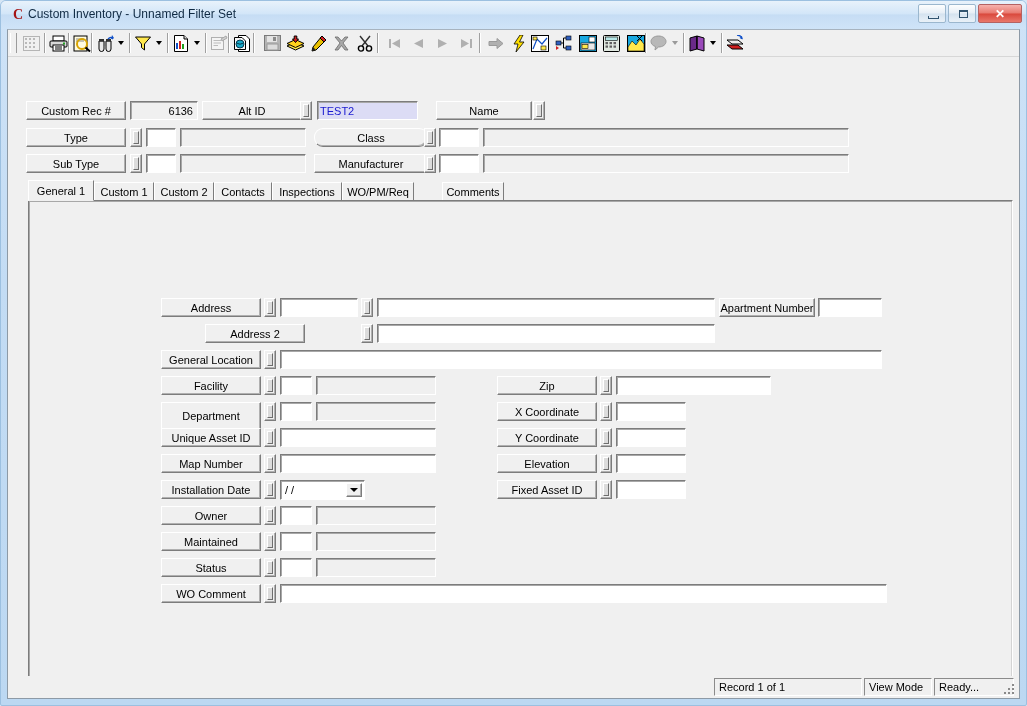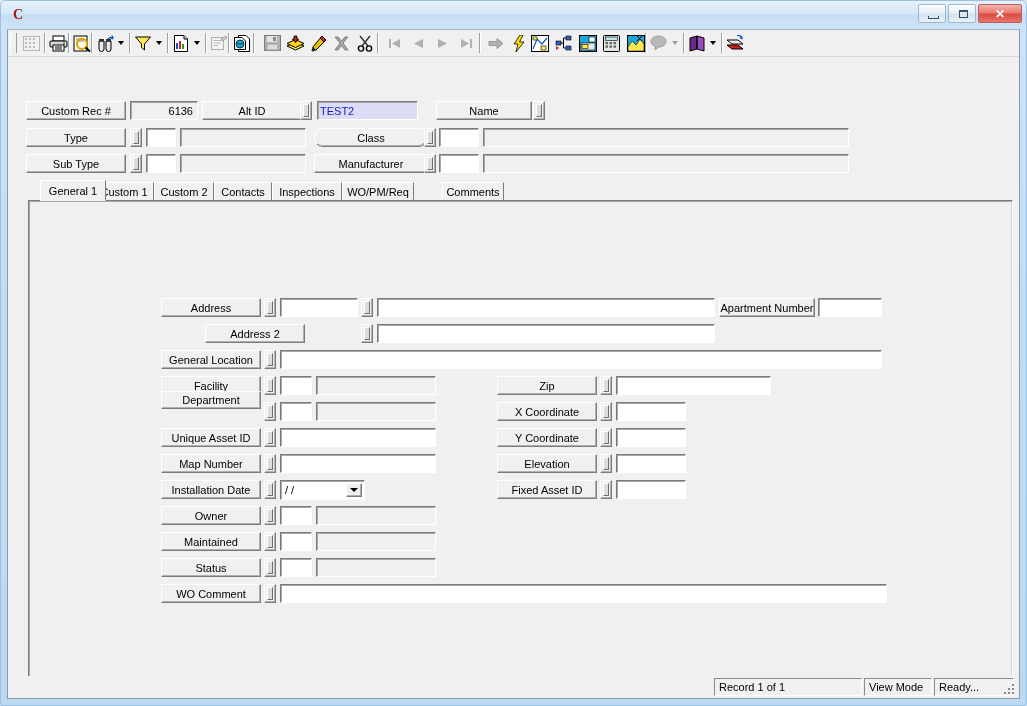--- a/index.html
+++ b/index.html
@@ -228,20 +228,21 @@
     position: absolute; width: 2px; height: 2px; background: #8a8a8a;
   }
 </style>
 </head>
 <body>
 
 <div class="window">
 
   <div class="titlebar">
     <div class="title-icon">C</div>
+    <div class="title-text">Custom Inventory - Unnamed Filter Set</div>
     <div class="winbtns">
       <div class="winbtn">
           <span class="min-mark"></span>
         </div>
       <div class="winbtn">
           <span class="res-mark"></span>
         </div>
       <div class="winbtn close">
           <span class="gl">✕</span>
         </div>
@@ -539,21 +540,21 @@
       <div class="lkp" style="left:122px; top:97px; width:12px;  height:19px;"></div>
       <div class="fld" style="left:138px; top:97px; width:30px;  height:19px;"></div>
       <div class="fld ro" style="left:172px; top:97px; width:126px; height:19px;"></div>
       <div class="lbl-btn" style="left:306px; top:97px; width:114px; height:19px;">Manufacturer</div>
       <div class="lkp" style="left:416px; top:97px; width:12px;  height:19px;"></div>
       <div class="fld" style="left:431px; top:97px; width:40px;  height:19px;"></div>
       <div class="fld ro" style="left:475px; top:97px; width:366px; height:19px;"></div>
     </div>
 
     <div class="tabstrip">
-      <div class="tab active" style="left:12px;   width:66px;">General 1</div>
+      <div class="tab active" style="left:0px;   width:66px;">General 1</div>
       <div class="tab" style="left:66px;  width:60px;">Custom 1</div>
       <div class="tab" style="left:126px; width:60px;">Custom 2</div>
       <div class="tab" style="left:186px; width:58px;">Contacts</div>
       <div class="tab" style="left:244px; width:70px;">Inspections</div>
       <div class="tab" style="left:314px; width:72px;">WO/PM/Req</div>
       <div class="tab" style="left:386px; width:62px;margin-left:28px;">Comments</div>
     </div>
 
     <div class="panel">
 
@@ -574,21 +575,21 @@
       <div class="fld" style="left:251px; top:149px; width:602px; height:19px;"></div>
 
       <div class="lbl-btn" style="left:132px; top:175px; width:100px; height:19px;">Facility</div>
       <div class="lkp" style="left:235px; top:175px; width:12px;  height:19px;"></div>
       <div class="fld" style="left:251px; top:175px; width:32px;  height:19px;"></div>
       <div class="fld ro" style="left:287px; top:175px; width:120px; height:19px;"></div>
       <div class="lbl-btn" style="left:468px; top:175px; width:100px; height:19px;">Zip</div>
       <div class="lkp" style="left:571px; top:175px; width:12px;  height:19px;"></div>
       <div class="fld" style="left:587px; top:175px; width:155px; height:19px;"></div>
 
-      <div class="lbl-btn" style="left:132px; top:190px; width:100px; height:18px;">Department</div>
+      <div class="lbl-btn" style="left:132px; top:201px; width:100px; height:28px;">Department</div>
       <div class="lkp" style="left:235px; top:201px; width:12px;  height:19px;"></div>
       <div class="fld" style="left:251px; top:201px; width:32px;  height:19px;"></div>
       <div class="fld ro" style="left:287px; top:201px; width:120px; height:19px;"></div>
       <div class="lbl-btn" style="left:468px; top:201px; width:100px; height:19px;">X Coordinate</div>
       <div class="lkp" style="left:571px; top:201px; width:12px;  height:19px;"></div>
       <div class="fld" style="left:587px; top:201px; width:70px;  height:19px;"></div>
 
       <div class="lbl-btn" style="left:132px; top:227px; width:100px; height:19px;">Unique Asset ID</div>
       <div class="lkp" style="left:235px; top:227px; width:12px;  height:19px;"></div>
       <div class="fld" style="left:251px; top:227px; width:156px; height:19px;"></div>

